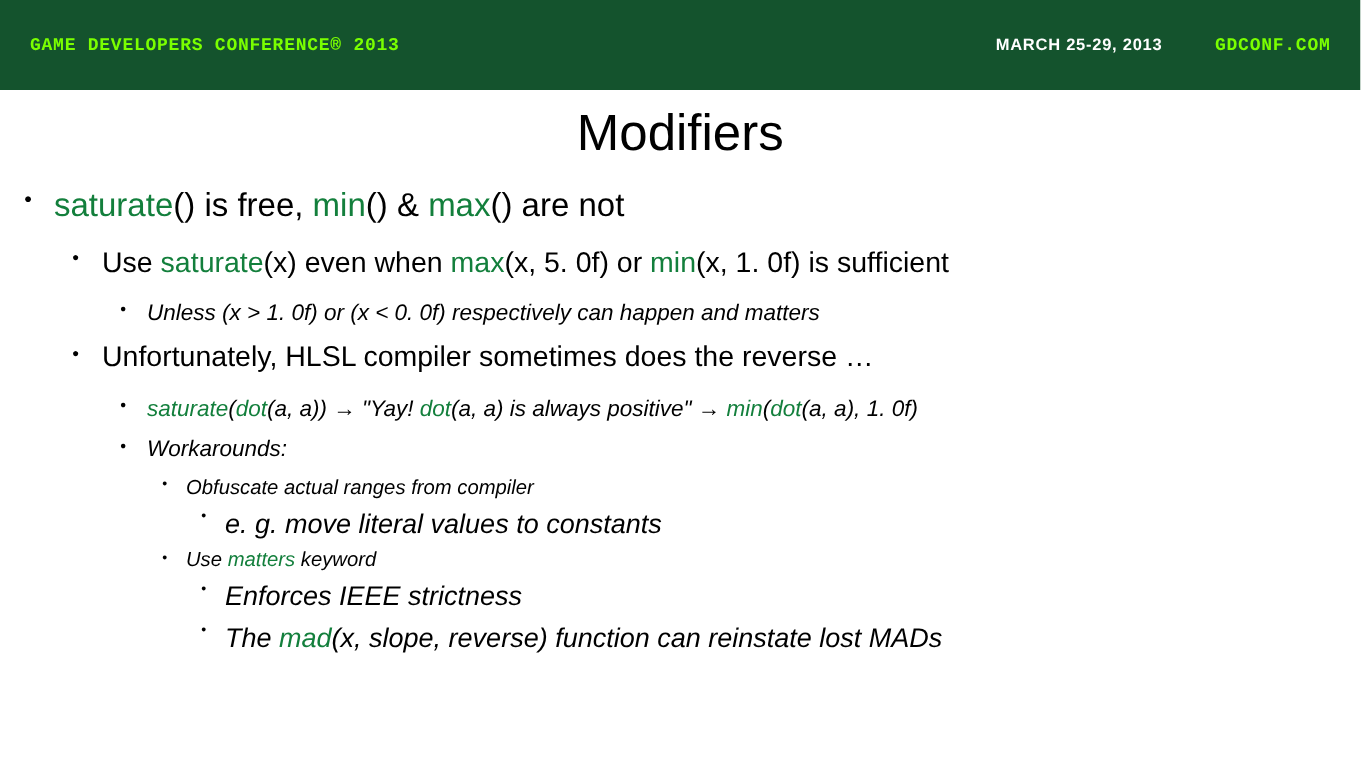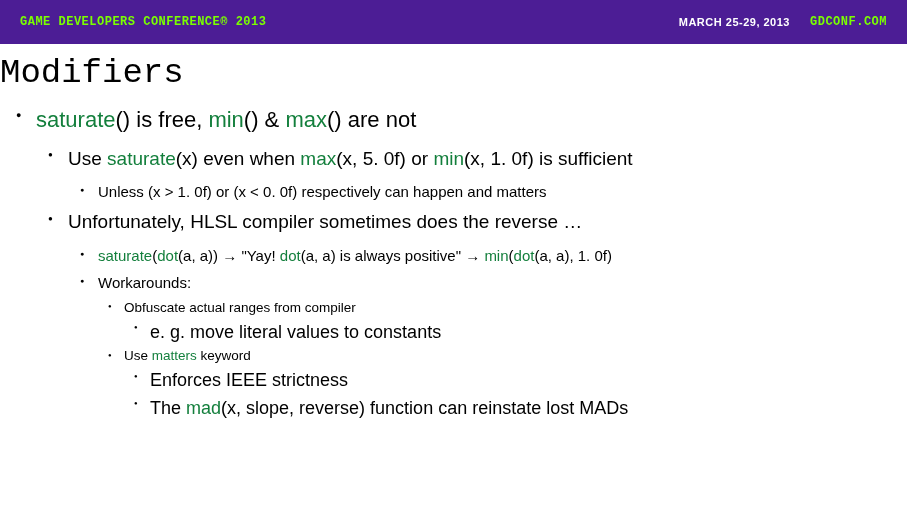--- a/index.html
+++ b/index.html
@@ -1,32 +1,32 @@
 <!DOCTYPE html>
 <html><head>
 <meta charset="utf-8">
 <style>
   * { margin: 0; padding: 0; box-sizing: border-box; }
   html, body { width: 907px; height: 510px; background: #fff; font-family: Arial, Helvetica, sans-serif; overflow: hidden; }
   .slide { width: 907px; height: 510px; position: relative; }
-  .topbar { background: #4c1d95; color: #7aff00; height: 44px; width: 100%; display: flex; align-items: center; justify-content: space-between; padding: 0 20px; font-family: "Courier New", monospace; font-weight: bold; letter-spacing: 0.5px; font-size: 12px; }
-  .topbar .right { display: flex; align-items: center; gap: 20px; }
+  .topbar { background: #14532d; color: #7aff00; height: 60px; width: 100%; display: flex; align-items: center; justify-content: space-between; padding: 0 20px; font-family: "Courier New", monospace; font-weight: bold; letter-spacing: 0.5px; font-size: 12px; }
+  .topbar .right { display: flex; align-items: center; gap: 35px; }
   .topbar .date { color: #fff; font-family: Arial, sans-serif; font-size: 11px; letter-spacing: 0.5px; }
   .topbar .site { color: #7aff00; text-align: center; }
-  .slide-title { font-size: 34px; font-weight: normal; margin-top: 10px; margin-bottom: 12px; color: #000; font-family: Liberation Mono, monospace; }
+  .slide-title { text-align: center; font-size: 34px; font-weight: normal; margin-top: 10px; margin-bottom: 12px; color: #000; }
   .content { padding: 0 10px; }
   ul { list-style: none; }
   ul li { position: relative; padding-left: 26px; }
   ul li::before { content: "●"; position: absolute; left: 6px; color: #000; font-size: 9px; top: 0.55em; }
   .lvl1 > li { font-size: 22px; line-height: 1.45; margin-bottom: 6px; }
   .lvl2 { margin-top: 8px; }
   .lvl2 > li { font-size: 19px; line-height: 1.6; padding-left: 32px; margin-bottom: 2px; }
   .lvl2 > li::before { left: 12px; font-size: 8px; top: 0.7em; }
   .lvl3 { margin-top: 4px; }
-  .lvl3 > li { font-size: 15px; line-height: 1.8; padding-left: 30px; }
+  .lvl3 > li { font-size: 15px; line-height: 1.8; padding-left: 30px; font-style: italic; }
   .lvl3 > li::before { left: 12px; font-size: 7px; top: 0.85em; }
   .lvl4 { margin-top: 2px; }
   .lvl4 > li { font-size: 13.5px; line-height: 1.55; padding-left: 26px; }
   .lvl4 > li::before { left: 10px; font-size: 6px; top: 0.7em; }
   .lvl5 > li { font-size: 18px; line-height: 1.55; padding-left: 26px; }
   .lvl5 > li::before { left: 10px; font-size: 6px; top: 0.7em; }
   .kw { color: #137f3c; }
 </style>
 </head>
 <body>

